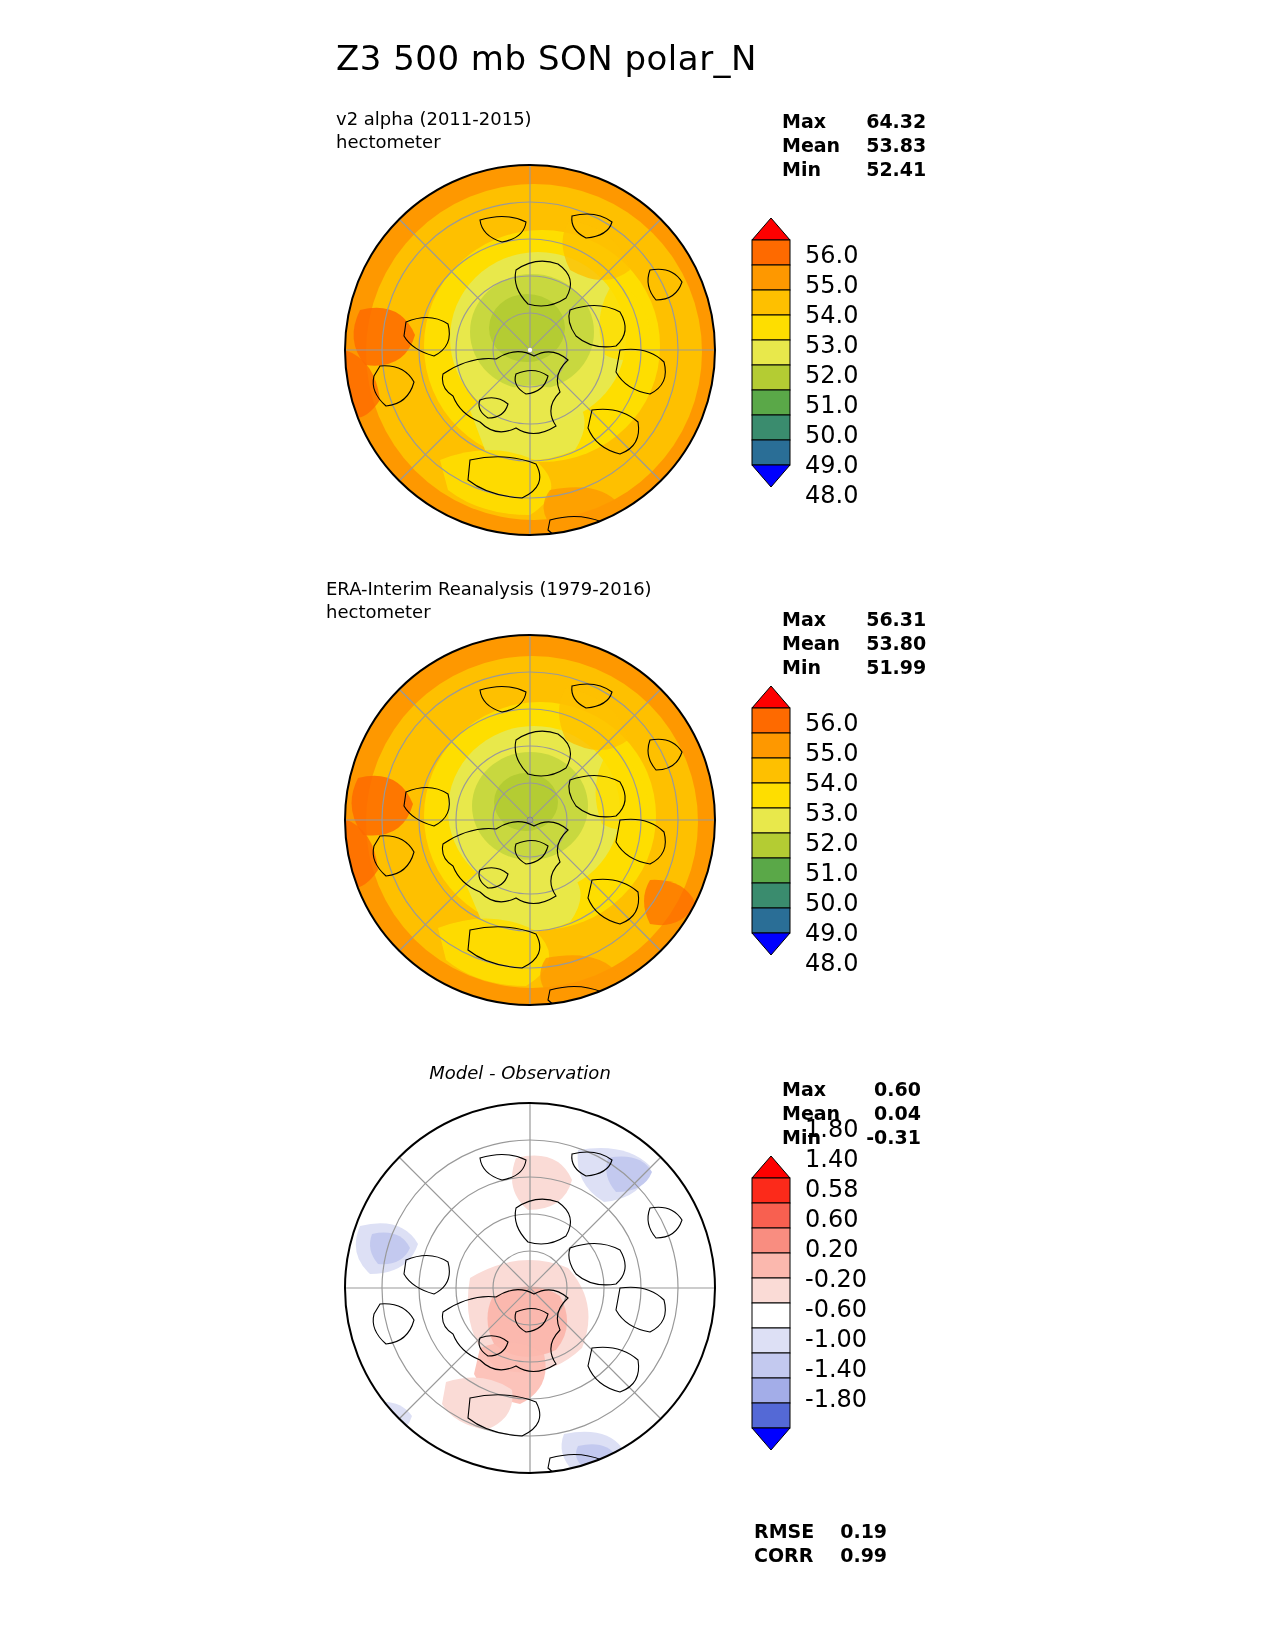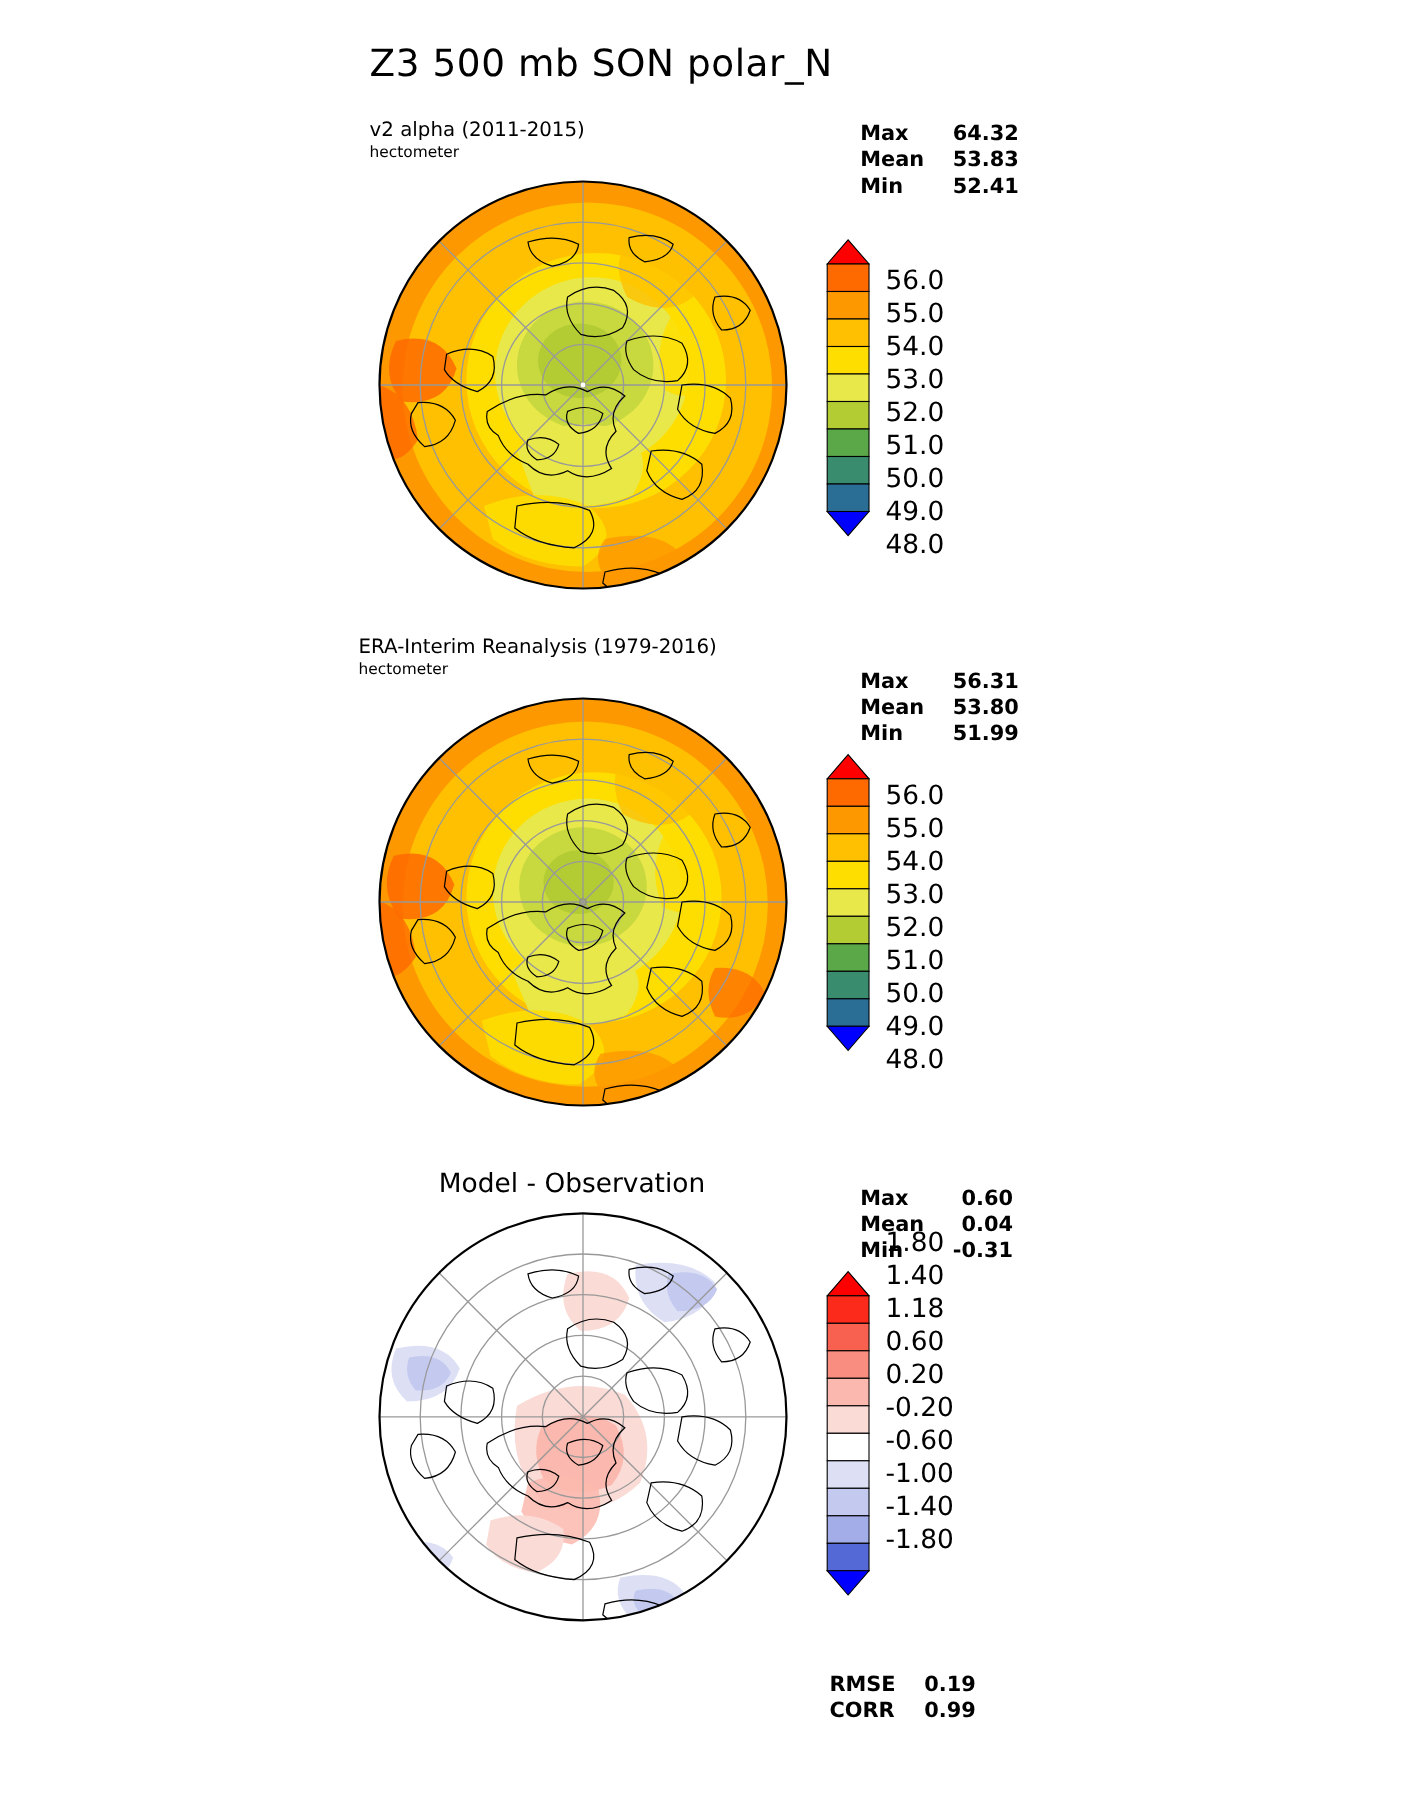--- a/index.html
+++ b/index.html
@@ -16,26 +16,27 @@
     left:0; top:38px; width:1093px;
     text-align:center;
     font-size:34px;
     letter-spacing:0.5px;
   }
   .panel-title {
     font-size:18px;
     white-space:nowrap;
   }
   .panel-units {
-    font-size:14px;
+    font-size:18px;
     white-space:nowrap;
   }
   .panel-title-center {
-    font-size:24px;
-    white-space:nowrap;
+    font-size:18px;
+    white-space:nowrap;
+    font-style:italic;
   }
   .stats {
     font-size:19px;
     white-space:nowrap;
   }
   .stats table { border-collapse:collapse; }
   .stats td { padding:0 0 2px 0; font-size:19px; line-height:22px;font-weight:bold;}
   .stats td.lbl { text-align:left; padding-right:26px; }
   .stats td.val { text-align:right; }
   .cbar-labels {
@@ -358,21 +359,21 @@
     <rect x="4" y="197" width="38" height="25" fill="#c3c9ef"></rect>
     <rect x="4" y="222" width="38" height="25" fill="#a3ade8"></rect>
     <rect x="4" y="247" width="38" height="25" fill="#5469d6"></rect>
     <polygon points="4,272 42,272 23,294" fill="#0000ff"></polygon>
   </g>
 </svg>
 </div>
 <div class="abs cbar-labels" style="left:805px; top:1114px;">
   <div>1.80</div>
   <div>1.40</div>
-  <div>1.18</div>
+  <div>0.58</div>
   <div>0.60</div>
   <div>0.20</div>
   <div>-0.20</div>
   <div>-0.60</div>
   <div>-1.00</div>
   <div>-1.40</div>
   <div>-1.80</div>
 </div>
 
 <div class="abs stats" style="left:754px; top:1520px;">

